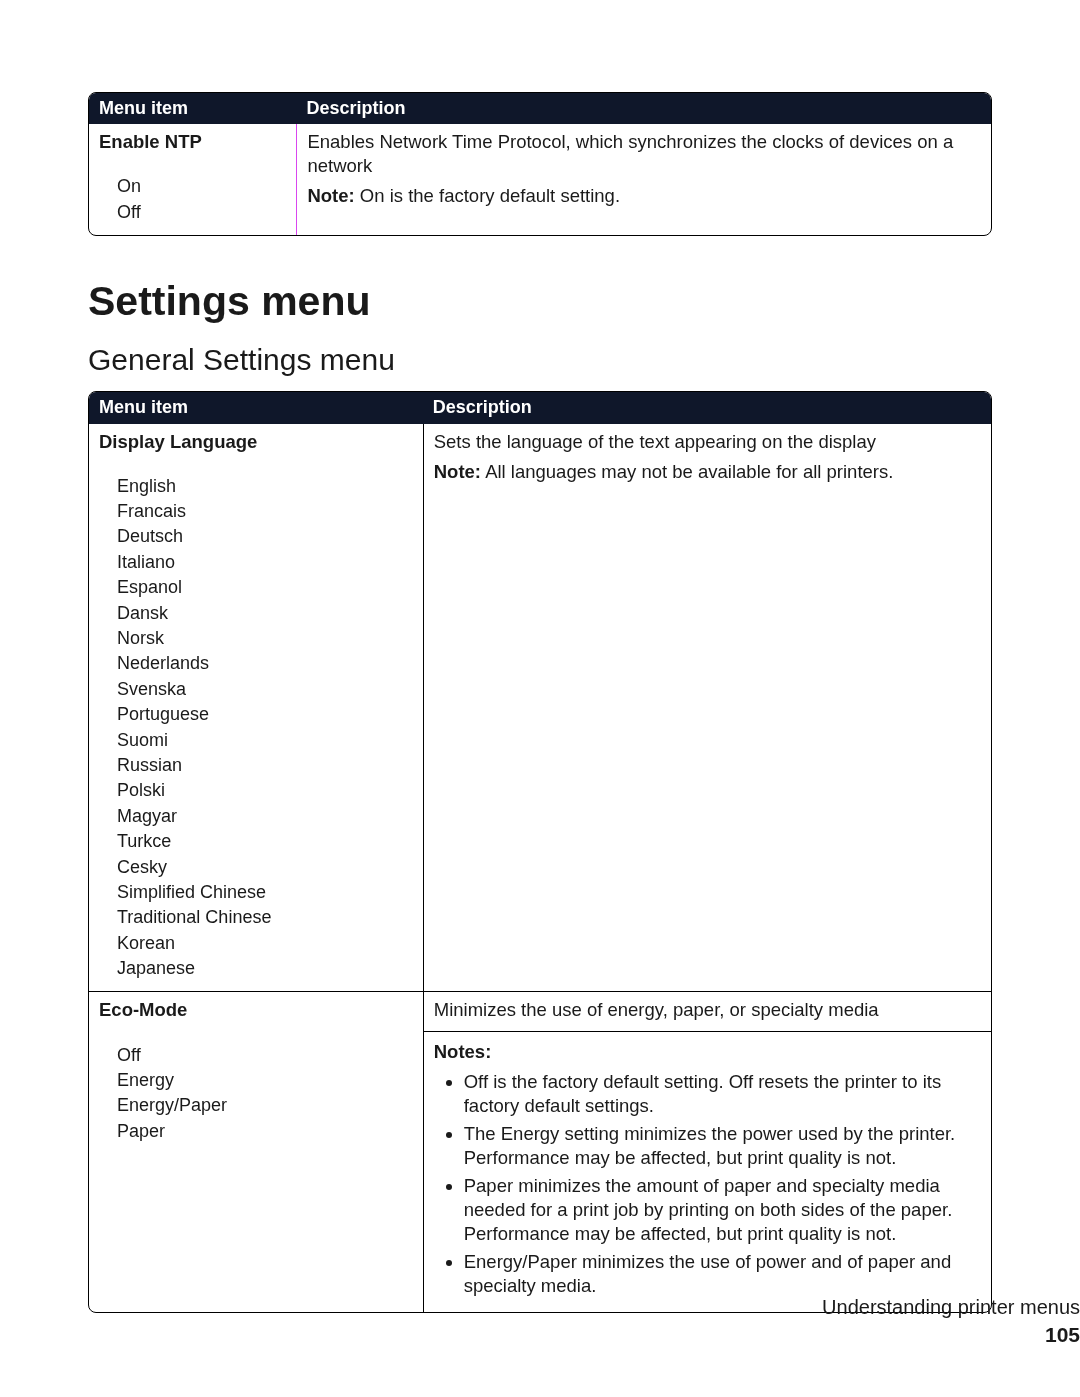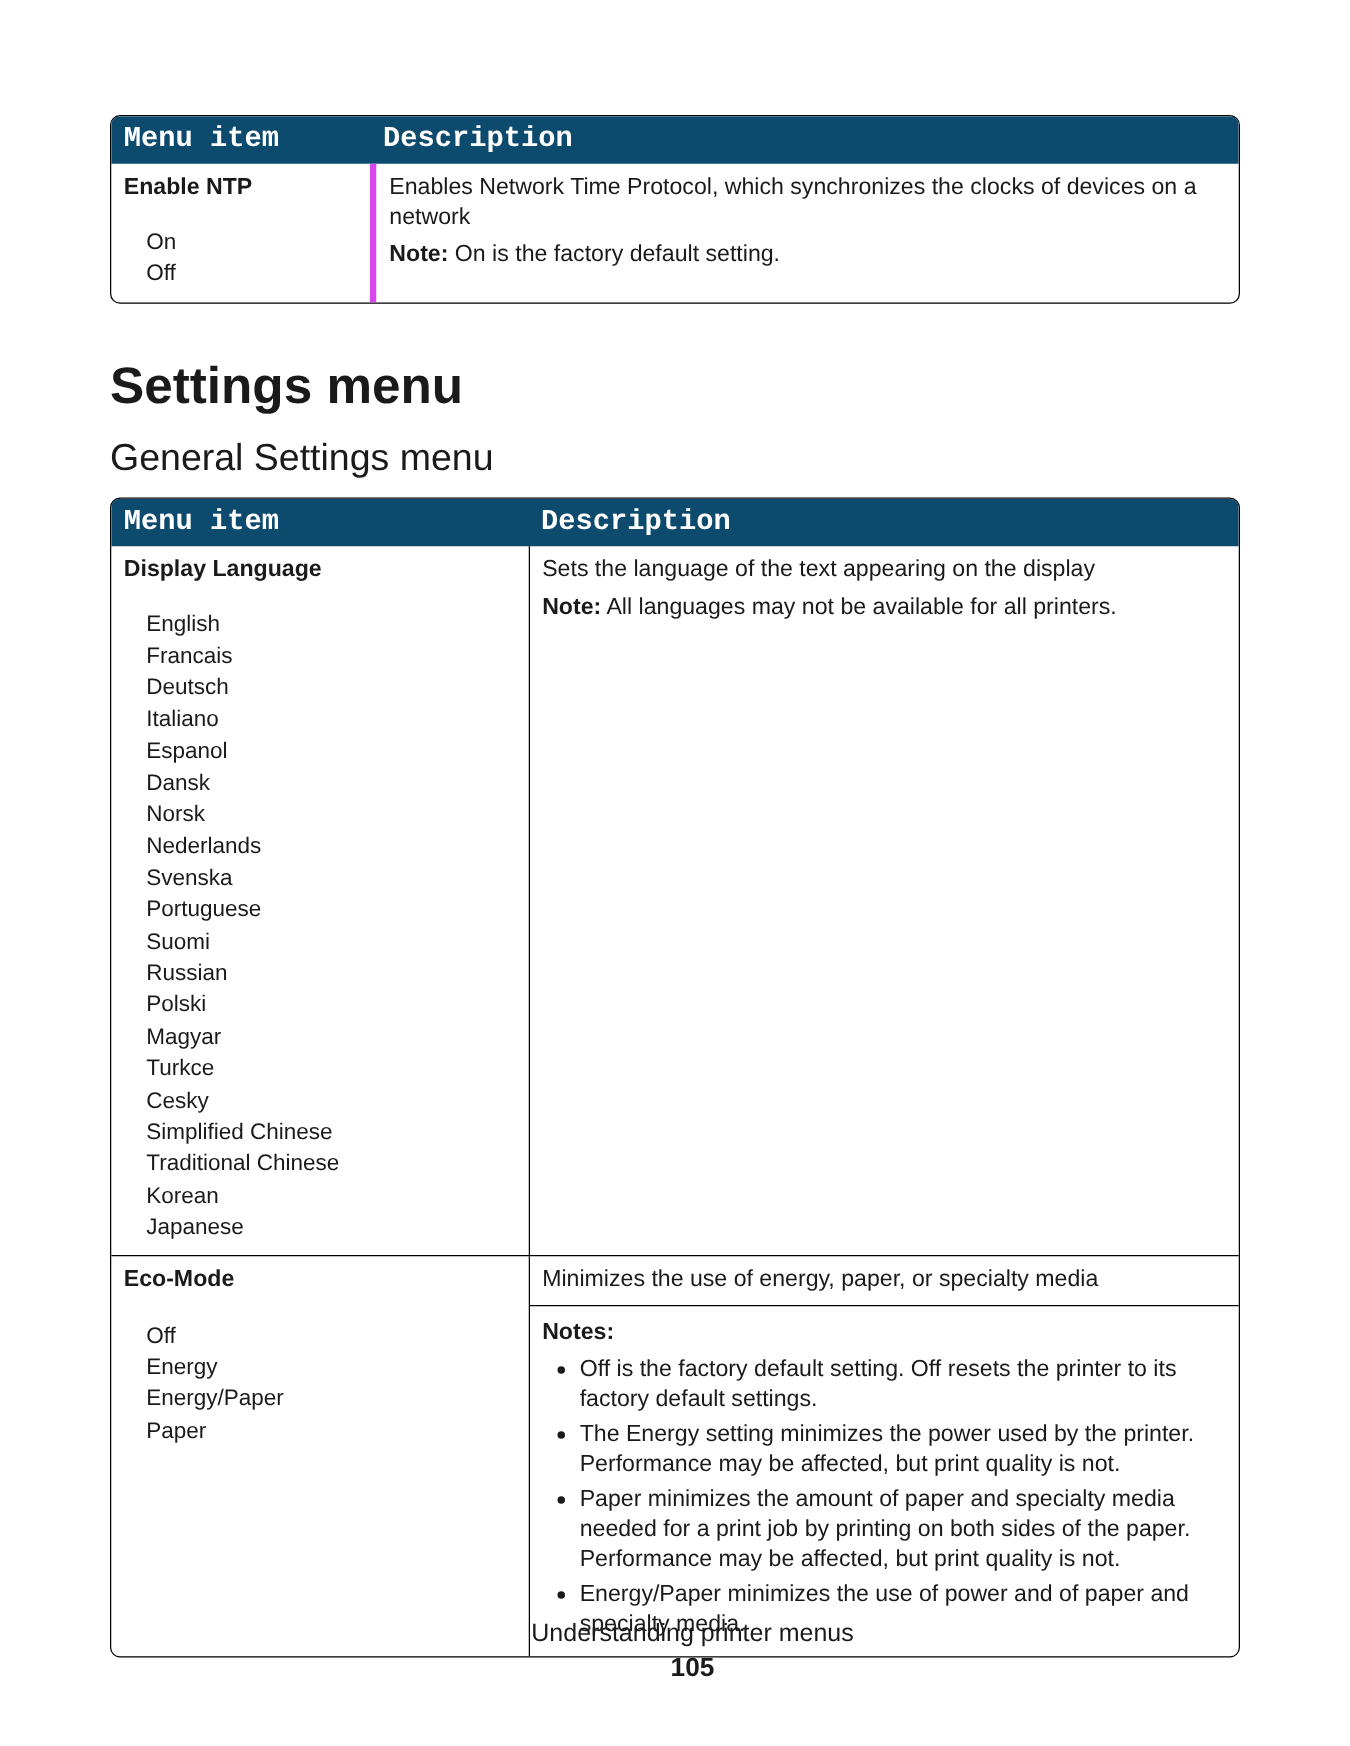--- a/index.html
+++ b/index.html
@@ -21,37 +21,36 @@
   .menu-table {
     width: 100%;
     border: 1px solid #000;
     border-radius: 8px;
     overflow: hidden;
     font-size: 18.5px;
     line-height: 1.3;
   }
   .mt-head {
     display: flex;
-    background: #0c4a6e;
+    background: #0f172a;
     color: #fff;
     font-weight: 700;
-    font-size: 23px;
-    font-family: Liberation Mono, monospace;
+    font-size: 18px;
   }
   .mt-head > div {
     padding: 4px 10px 4px 10px;
   }
   .mt-row { display: flex; }
   .mt-row + .mt-row { border-top: 1px solid #000; }
   .mt-row > div { padding: 6px 10px 10px 10px; }
 
   
   .t1-col1 { flex: 0 0 23%; }
   .t1-col2 { flex: 1 1 77%; }
-  .mt-row .t1-col2 { border-left: 5px solid #d946ef; }
+  .mt-row .t1-col2 { border-left: 1px solid #d946ef; }
 
   
   .t2-col1 { flex: 0 0 37%; }
   .t2-col2 { flex: 1 1 63%; }
   .mt-row .t2-col2 { border-left: 1px solid #000; }
 
   .item-head { font-weight: 700; }
   .opt-list  { margin: 20px 0 0 18px; font-size: 18px; }
   .opt-list > div { padding: 1px 0; }
 
@@ -80,21 +79,21 @@
   h2.gs {
     font-size: 30px;
     font-weight: 400;
     margin: 0 0 14px 0;
   }
 
   .footer {
     position: absolute;
     bottom: 50px;
     left: 0; right: 0;
-    text-align: center;
+    text-align: right;
     font-size: 20px;
     padding-left: 28px;
   }
   .footer .pg {
     font-weight: 700;
     font-size: 21px;
     margin-top: 4px;
   }
 </style>
 </head>

